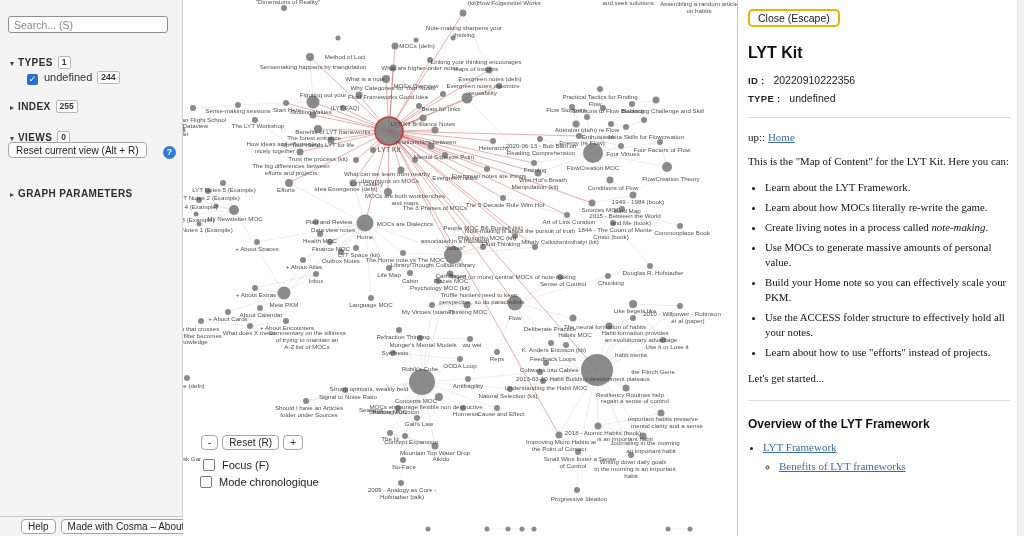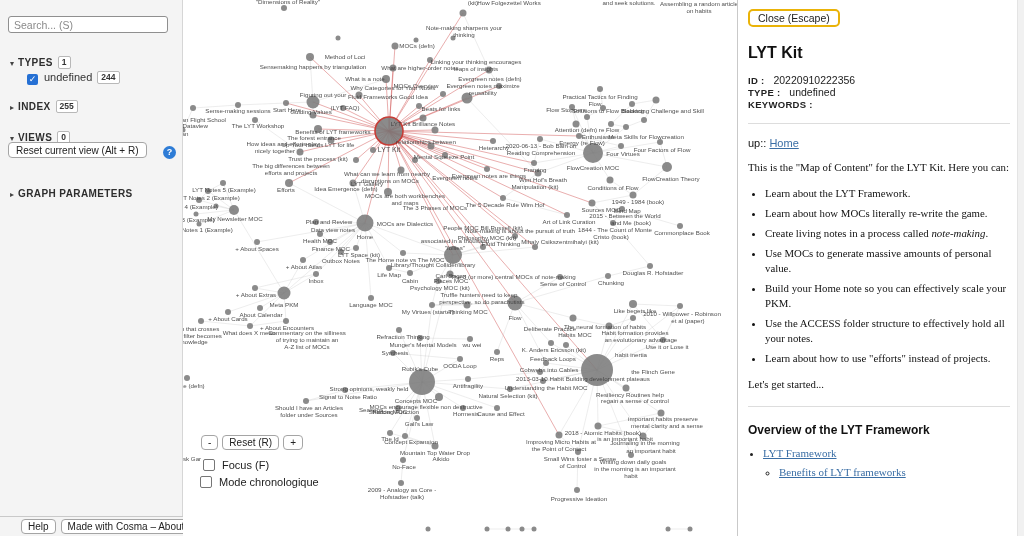--- a/index.html
+++ b/index.html
@@ -39,25 +39,25 @@
   .gbar{position:absolute;left:18px;top:435px;display:flex;gap:4px;}
   .gchk{position:absolute;display:flex;gap:7px;font-size:11px;color:#222;}
   .box{display:inline-block;width:10px;height:10px;border:1px solid #767676;border-radius:2px;
        background:#fff;cursor:pointer;}
   
   .panel{position:absolute;left:737px;top:0;width:287px;height:536px;background:#fff;
          border-left:1px solid #c9c9c9;box-sizing:border-box;padding:8px 14px 0 10px;overflow:hidden;}
   .closebtn{background:#fff;border:2px solid #eab308;border-radius:5px;font-size:10.5px;
             color:#222;padding:1px 8px;font-family:inherit;cursor:pointer;}
   .panel h1{font-size:16px;font-weight:bold;margin:17px 0 12px 0;color:#111;}
-  .meta{font-size:10.5px;margin:0 0;color:#222;}
+  .meta{font-size:10.5px;margin:6px 0;color:#222;}
   .ml{font-weight:bold;font-size:9.5px;letter-spacing:.3px;margin-right:6px;}
   .panel hr{border:none;border-top:1px solid #ddd;margin:13px 0;}
   .serif{font-family:"Liberation Serif",serif;font-size:10.8px;color:#111;line-height:1.45;}
-  .pline{font-family:Liberation Sans, sans-serif;font-size:11px;margin:3px 0;color:#111;}
+  .pline{font-family:Liberation Serif, serif;font-size:11px;margin:3px 0;color:#111;}
   .panel a{color:#3a6ea5;text-decoration:underline;cursor:pointer;}
   .panel h2{font-size:14.5px;font-weight:bold;margin:18px 0 10px 0;color:#111;}
   .panel h3{font-size:12px;font-weight:bold;margin:16px 0 9px 0;color:#111;}
   ul.moc{font-family:"Liberation Serif",serif;font-size:10.8px;color:#111;margin:8px 0;
          padding-left:17px;line-height:1.42;}
   ul.moc li{margin:4.5px 0;}
   ul.ovw{font-family:"Liberation Serif",serif;font-size:11px;margin:6px 0;padding-left:15px;line-height:1.4;}
   ul.ovw li{margin:4px 0;}
   ul.ovw ul{list-style-type:circle;padding-left:16px;margin:4px 0;}
   .pscroll{position:absolute;right:0;top:0;width:6px;height:536px;background:#f1f1f1;
@@ -679,23 +679,20 @@
   <h1>LYT Kit</h1>
 
   <div class="meta">
     <span class="ml">ID :</span>
     <span>20220910222356</span>
   </div>
   <div class="meta">
     <span class="ml">TYPE :</span>
     <span>undefined</span>
   </div>
-  <div class="meta">
-    <span class="ml">KEYWORDS :</span>
-  </div>
 
   <hr>
 
   <p class="pline">
     <span>up::</span>
     <a>Home</a>
   </p>
 
   <p class="serif">This is the "Map of Content" for the LYT Kit. Here you can:</p>
   <ul class="moc" id="moc-list">

